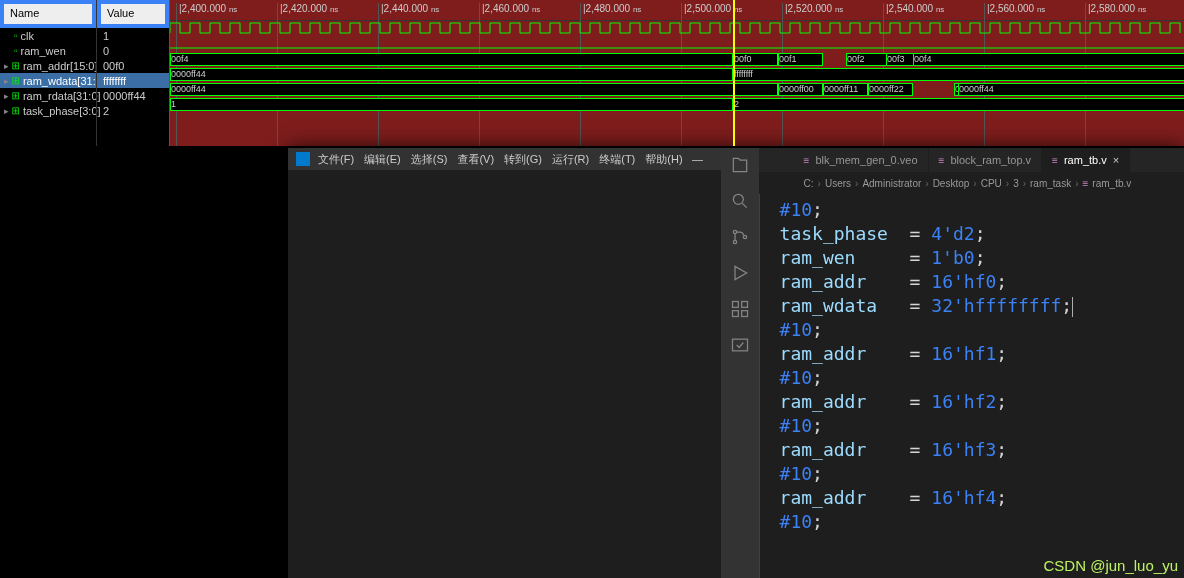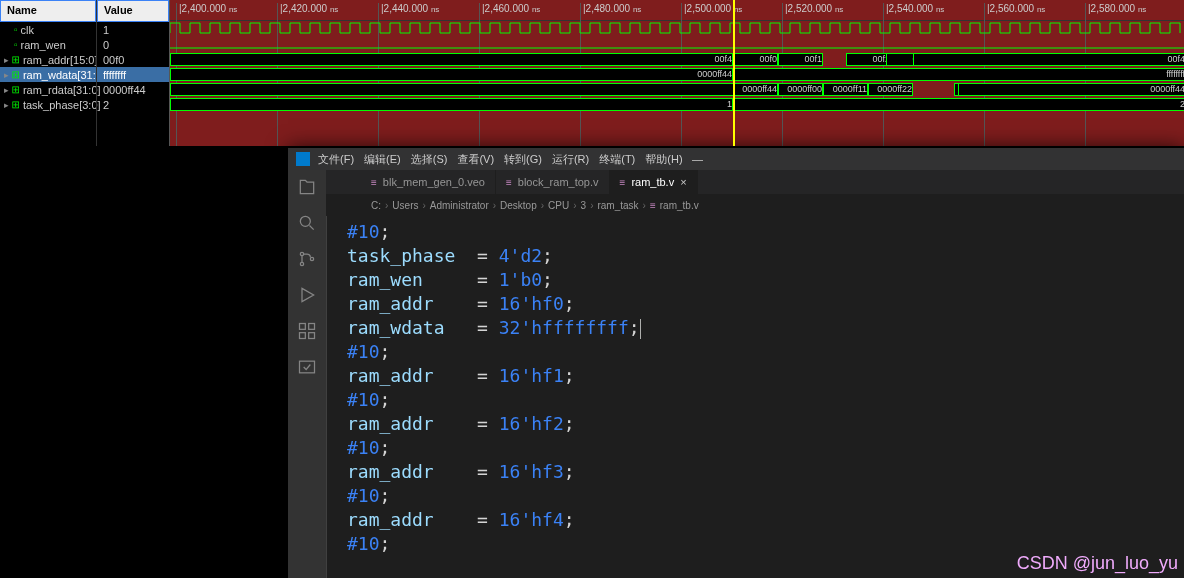--- a/index.html
+++ b/index.html
@@ -1,34 +1,34 @@
 <!DOCTYPE html>
 <html><head>
 <meta charset="utf-8">
 <style>
 html,body{margin:0;padding:0;background:#000;font-family:Arial,Helvetica,sans-serif;font-size:11px;color:#ccc;width:1184px;height:578px;overflow:hidden}
 .top{display:flex;height:146px}
 .signal-panel{display:flex;background:#000;border-right:1px solid #555}
 .col{display:flex;flex-direction:column}
-.col-header{background:#eee;color:#000;font-weight:bold;padding:3px 6px;border:1px solid #3b82f6;height:14px}
+.col-header{background:#eee;color:#000;font-weight:normal;padding:3px 6px;border:4px solid #3b82f6;height:14px}
 .sig-row{padding:1px 4px;height:13px;display:flex;align-items:center;color:#ccc;cursor:default}
 .sig-row.selected{background:#3a6ea5;color:#fff}
 .sig-row .exp{color:#888;margin-right:3px;font-size:9px}
 .sig-row .ico{color:#0e0;margin-right:3px;font-size:10px}
 .name-col{width:96px}
 .val-col{width:72px;border-left:1px solid #333}
 .sig-row.val{padding-left:6px}
 .wave-area{flex:1;position:relative;background:#7f1d1d;overflow:hidden}
 .time-ruler{height:20px;position:relative;border-bottom:1px solid #333}
 .tick{position:absolute;top:3px;font-size:10px;color:#ccc;border-left:1px solid #555;padding-left:2px;height:143px}
 .marker{position:absolute;top:0;left:563px;width:2px;height:146px;background:#ff0;z-index:5}
 .wave-row{height:15px;position:relative;border-bottom:0}
 .clk-wave svg{position:absolute;top:0;left:0}
-.bus{position:absolute;top:2px;height:11px;border:1px solid #0f0;background:#000;color:#ccc;font-size:9px;text-align:right;line-height:11px}
-.vscode{position:absolute;left:288px;top:148px;width:896px;height:430px;background:#1e1e1e;color:#ccc;display:flex;flex-direction:column;box-shadow:0 0 20px rgba(0,0,0,.8)}
+.bus{position:absolute;top:2px;height:11px;border:1px solid #0f0;background:#000;color:#ccc;font-size:9px;text-align:left;line-height:11px}
+.vscode{position:absolute;left:288px;top:148px;width:896px;height:430px;background:#1e1e1e;color:#ccc;display:flex;flex-direction:row;box-shadow:0 0 20px rgba(0,0,0,.8)}
 .titlebar{height:22px;background:#323233;display:flex;align-items:center;padding:0 8px;font-size:11px;color:#ccc}
 .titlebar .vsicon{width:14px;height:14px;background:#007acc;margin-right:8px}
 .titlebar .menus{display:flex;gap:10px}
 .titlebar .menus span{cursor:default}
 .titlebar .title{flex:1;text-align:center;color:#999}
 .titlebar .win-btn{width:30px;text-align:center;color:#ccc;cursor:default}
 .tabs{height:24px;background:#252526;display:flex;align-items:stretch;font-size:11px;padding-left:35px}
 .tab{padding:4px 10px;display:flex;align-items:center;gap:6px;color:#969696;border-right:1px solid #1e1e1e;cursor:default}
 .tab.active{background:#1e1e1e;color:#fff}
 .tab .fi{color:#c586c0;font-size:10px}
@@ -39,21 +39,21 @@
 .activity{width:38px;background:#333333;display:flex;flex-direction:column;align-items:center;padding-top:6px;gap:14px}
 .activity .aicon{width:22px;height:22px;color:#858585;display:flex;align-items:center;justify-content:center;cursor:default}
 .activity .aicon svg{width:20px;height:20px;stroke:#858585;fill:none;stroke-width:1.5}
 .editor{flex:1;display:flex;background:#1e1e1e;font-family:Consolas,monospace;font-size:18px;line-height:24px}
 .gutter{width:54px;text-align:right;color:#858585;padding-right:14px;padding-top:4px}
 .indent-guide{width:20px;border-left:1px solid #404040;padding-top:4px}
 .code{flex:1;padding-top:4px;color:#d4d4d4;white-space:pre}
 .code .num{color:#3b82f6}
 .code .id{color:#9cdcfe}
 .cursor{display:inline-block;width:1px;height:20px;background:#aeafad;vertical-align:middle}
-.watermark{position:absolute;right:6px;bottom:4px;color:#f0abfc;font-size:18px;z-index:20}
+.watermark{position:absolute;right:6px;bottom:4px;color:#bef264;font-size:15px;z-index:20}
 </style>
 </head>
 <body>
 
 <div class="top">
   <div class="signal-panel">
     <div class="col name-col">
       <div class="col-header">Name</div>
       <div id="sig-names">
           <div class="sig-row">

